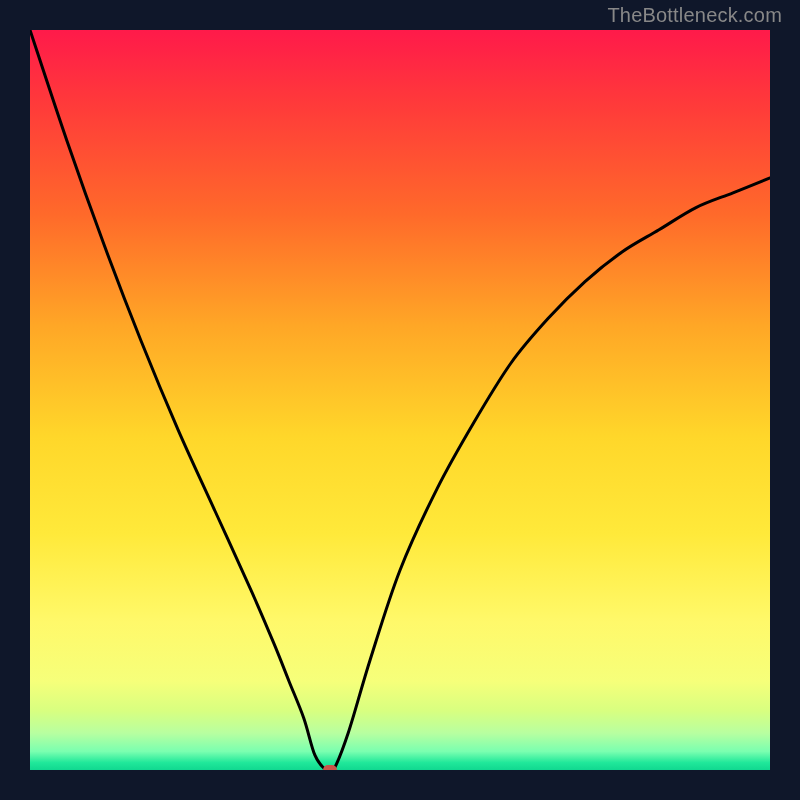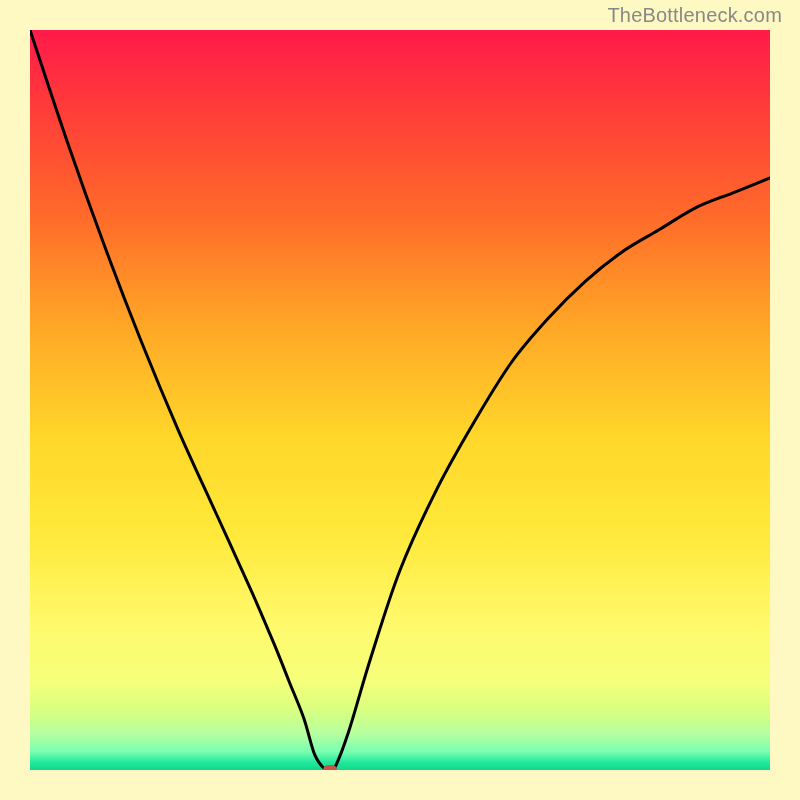--- a/index.html
+++ b/index.html
@@ -8,21 +8,21 @@
     width: 800px;
     height: 800px;
     background: #000;
     overflow: hidden;
     font-family: Arial, Helvetica, sans-serif;
   }
   .frame {
     position: relative;
     width: 800px;
     height: 800px;
-    background: #fef9c3;
+    background: #0f172a;
   }
   .plot {
     position: absolute;
     left: 30px;
     top: 30px;
     width: 740px;
     height: 740px;
     overflow: hidden;
   }
   .gradient {

